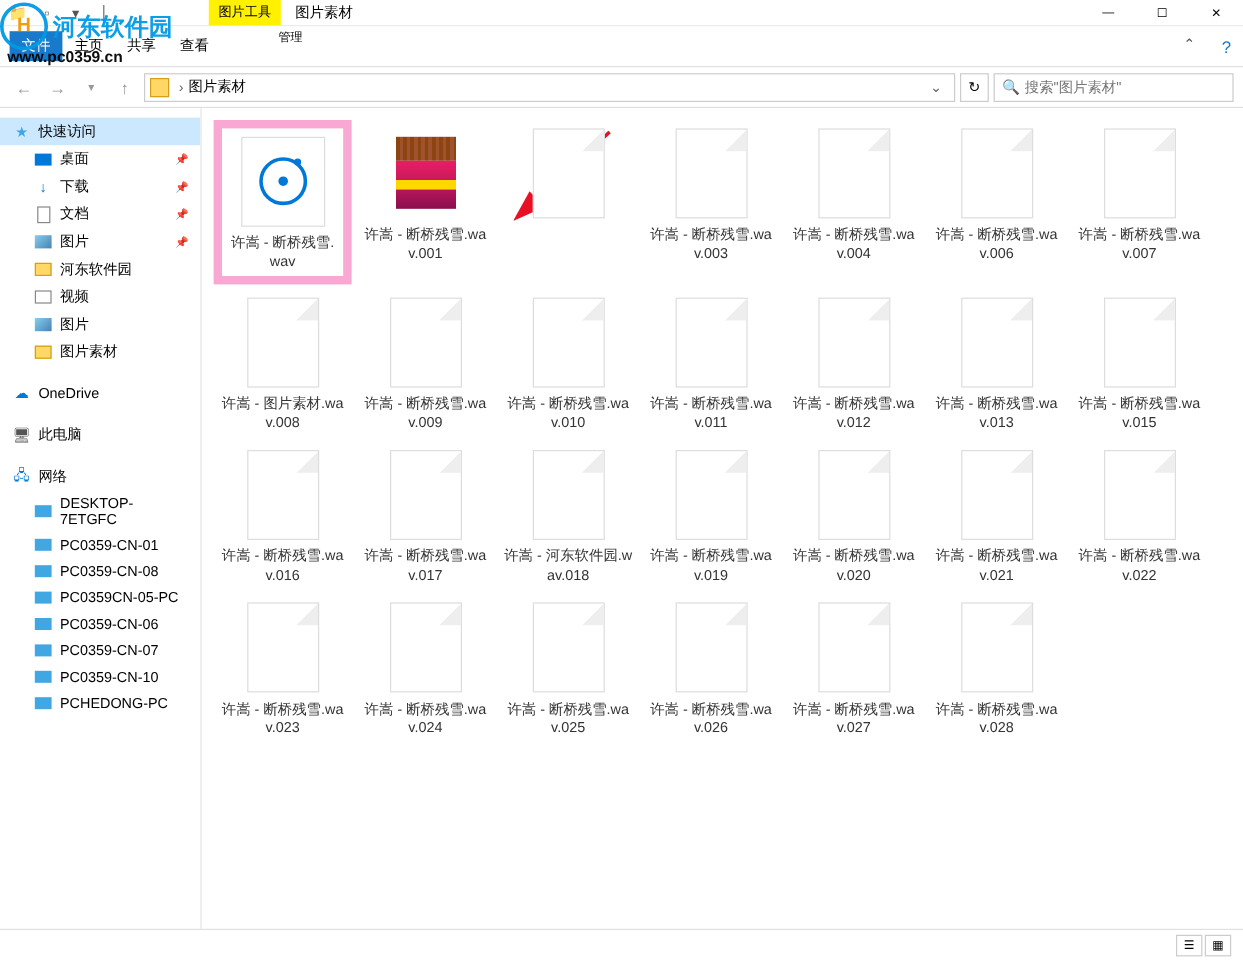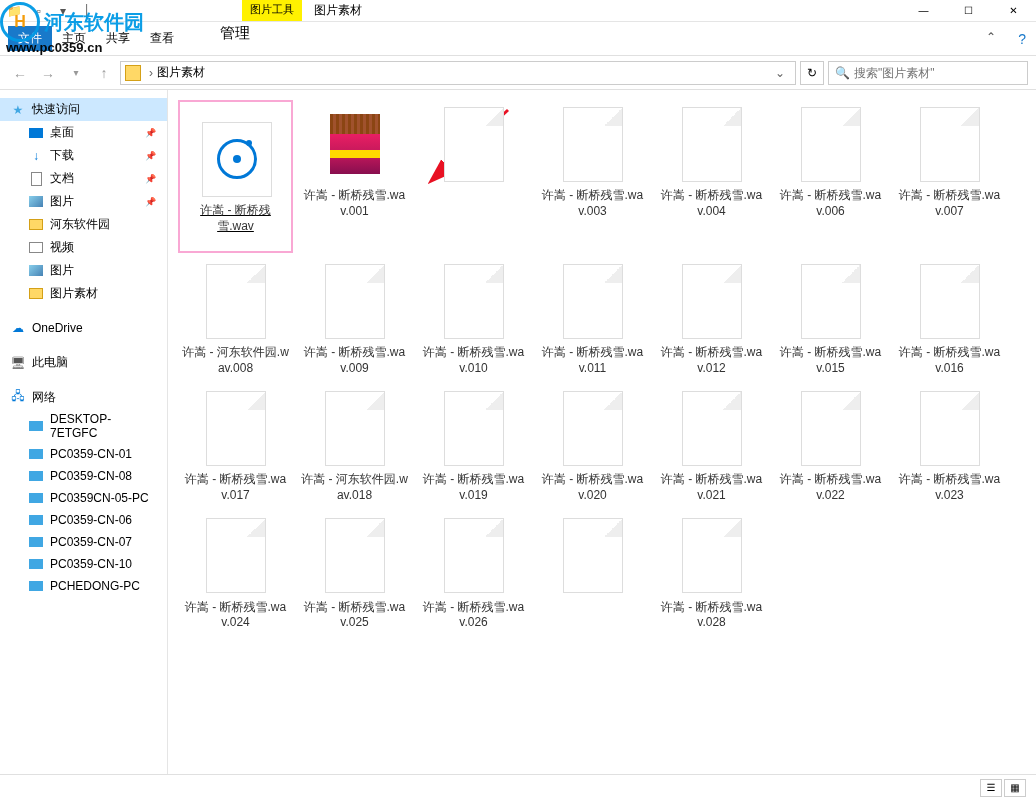--- a/index.html
+++ b/index.html
@@ -2,32 +2,32 @@
 <html><head>
   <meta charset="utf-8">
   <style>
     * { margin: 0; padding: 0; box-sizing: border-box; font-family: "Microsoft YaHei", "Segoe UI", sans-serif; font-size: 12px; }
     body { width: 1036px; height: 800px; background: #fff; overflow: hidden; position: relative; }
     
     
     .titlebar { height: 22px; background: #fff; display: flex; align-items: center; border-bottom: 1px solid #e5e5e5; }
     .titlebar-left { display: flex; align-items: center; padding-left: 4px; gap: 2px; }
     .qat-btn { width: 22px; height: 20px; display: flex; align-items: center; justify-content: center; color: #555; }
-    .titlebar-tabs { display: flex; margin-left: 120px; padding-left: 24px; }
+    .titlebar-tabs { display: flex; margin-left: 52px; padding-left: 24px; }
     .tab-highlight { background: #fff100; padding: 2px 8px; font-size: 11px; }
     .tab-normal { padding: 2px 12px; font-size: 12px; }
     .window-controls { margin-left: auto; display: flex; }
     .win-btn { width: 45px; height: 22px; display: flex; align-items: center; justify-content: center; font-size: 10px; }
     
     
     .ribbon { height: 34px; background: #fff; display: flex; align-items: center; border-bottom: 1px solid #e0e0e0; position: relative; }
     .ribbon-tabs { display: flex; padding-left: 8px; }
     .ribbon-tab { padding: 4px 10px; font-size: 12px; }
     .ribbon-tab.active { background: #1979ca; color: #fff; }
-    .ribbon-sub { position: absolute; left: 220px; top: 2px; font-size: 15px; font-family: Liberation Mono, monospace; }
+    .ribbon-sub { position: absolute; left: 232px; top: 2px; font-size: 10px; font-family: Liberation Mono, monospace; }
     .help-icon { margin-left: auto; margin-right: 10px; color: #1979ca; font-size: 14px; }
     
     
     .addressbar { height: 34px; display: flex; align-items: center; padding: 0 8px; gap: 4px; border-bottom: 1px solid #e0e0e0; }
     .nav-btn { width: 24px; height: 24px; display: flex; align-items: center; justify-content: center; color: #999; font-size: 14px; }
     .breadcrumb-wrap { flex: 1; height: 24px; border: 1px solid #ccc; display: flex; align-items: center; padding: 0 4px; }
     .bc-icon { width: 16px; height: 16px; background: #ffd866; border: 1px solid #d4a017; margin-right: 4px; }
     .bc-sep { padding: 0 4px; color: #666; }
     .bc-drop { margin-left: auto; padding: 0 6px; color: #666; }
     .refresh-btn { width: 24px; height: 24px; border: 1px solid #ccc; display: flex; align-items: center; justify-content: center; }
@@ -54,21 +54,21 @@
     .ico-video { background: #fff; border: 1px solid #888; width: 14px; height: 11px; position: relative; }
     .ico-cloud { color: #0078d7; }
     .ico-pc { color: #555; }
     .ico-net { color: #0078d7; }
     .ico-computer { background: #40a7e3; width: 14px; height: 10px; }
     
     
     .content { flex: 1; padding: 10px; overflow-y: auto; position: relative; }
     .file-grid { display: flex; flex-wrap: wrap; gap: 4px 4px; }
     .file-item { width: 115px; padding: 4px; text-align: center; cursor: pointer; }
-    .file-item.highlighted { border: 2px solid #f9a8d4; padding: 17px; text-decoration: underline; }
+    .file-item.highlighted { border: 7px solid #f9a8d4; padding: 4px; }
     .file-thumb { width: 80px; height: 80px; margin: 0 auto 4px; display: flex; align-items: center; justify-content: center; }
     .thumb-blank { width: 60px; height: 75px; background: #fff; border: 1px solid #ddd; position: relative; }
     .thumb-blank::before { content: ''; position: absolute; top: 0; right: 0; width: 18px; height: 18px; background: linear-gradient(135deg, transparent 50%, #eee 50%); }
     .thumb-wav { width: 70px; height: 75px; background: #fff; border: 1px solid #ddd; display: flex; align-items: center; justify-content: center; }
     .wav-circle { width: 40px; height: 40px; border: 3px solid #0078d7; border-radius: 50%; position: relative; }
     .wav-circle::before { content: ''; position: absolute; width: 8px; height: 8px; background: #0078d7; border-radius: 50%; top: 50%; left: 50%; transform: translate(-50%,-50%); }
     .wav-circle::after { content: ''; position: absolute; width: 6px; height: 6px; background: #0078d7; border-radius: 50%; top: -2px; right: 2px; }
     .thumb-rar { width: 50px; height: 60px; display: flex; flex-direction: column; }
     .rar-top { height: 20px; background: repeating-linear-gradient(90deg,#8b4513 0 3px,#a0522d 3px 6px); }
     .rar-mid { flex: 1; background: linear-gradient(#e91e63,#c2185b,#880e4f); display: flex; align-items: center; justify-content: center; }
@@ -338,21 +338,21 @@
         <div class="file-item">
           <div class="file-thumb">
             <div class="thumb-blank"></div>
           </div>
           <div class="file-name">许嵩 - 断桥残雪.wav.007</div>
         </div>
         <div class="file-item">
           <div class="file-thumb">
             <div class="thumb-blank"></div>
           </div>
-          <div class="file-name">许嵩 - 河东软件园.wav.008</div>
+          <div class="file-name">许嵩 - 图片素材.wav.008</div>
         </div>
         <div class="file-item">
           <div class="file-thumb">
             <div class="thumb-blank"></div>
           </div>
           <div class="file-name">许嵩 - 断桥残雪.wav.009</div>
         </div>
         <div class="file-item">
           <div class="file-thumb">
             <div class="thumb-blank"></div>
@@ -368,20 +368,26 @@
         <div class="file-item">
           <div class="file-thumb">
             <div class="thumb-blank"></div>
           </div>
           <div class="file-name">许嵩 - 断桥残雪.wav.012</div>
         </div>
         <div class="file-item">
           <div class="file-thumb">
             <div class="thumb-blank"></div>
           </div>
+          <div class="file-name">许嵩 - 断桥残雪.wav.013</div>
+        </div>
+        <div class="file-item">
+          <div class="file-thumb">
+            <div class="thumb-blank"></div>
+          </div>
           <div class="file-name">许嵩 - 断桥残雪.wav.015</div>
         </div>
         <div class="file-item">
           <div class="file-thumb">
             <div class="thumb-blank"></div>
           </div>
           <div class="file-name">许嵩 - 断桥残雪.wav.016</div>
         </div>
         <div class="file-item">
           <div class="file-thumb">
@@ -440,20 +446,21 @@
         <div class="file-item">
           <div class="file-thumb">
             <div class="thumb-blank"></div>
           </div>
           <div class="file-name">许嵩 - 断桥残雪.wav.026</div>
         </div>
         <div class="file-item">
           <div class="file-thumb">
             <div class="thumb-blank"></div>
           </div>
+          <div class="file-name">许嵩 - 断桥残雪.wav.027</div>
         </div>
         <div class="file-item">
           <div class="file-thumb">
             <div class="thumb-blank"></div>
           </div>
           <div class="file-name">许嵩 - 断桥残雪.wav.028</div>
         </div>
       </div>
   </div>
 </div>

